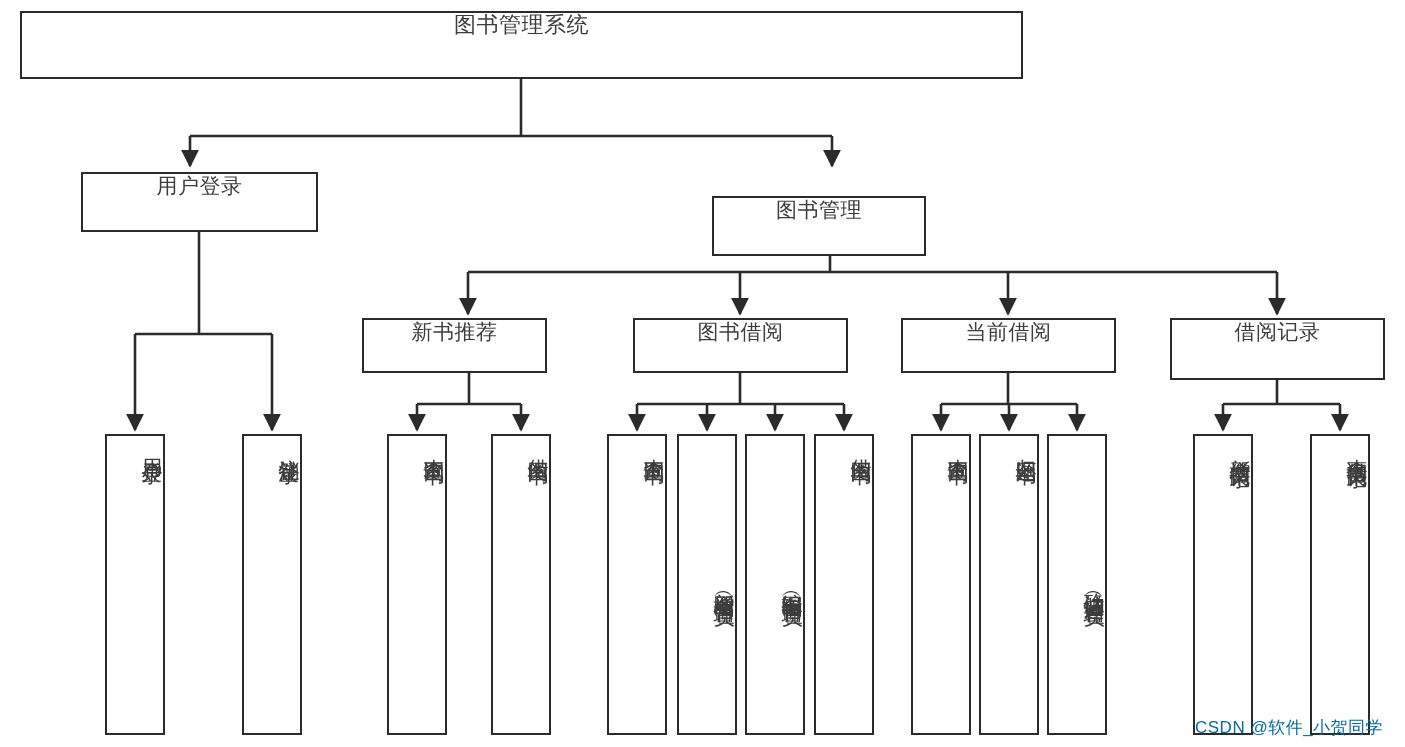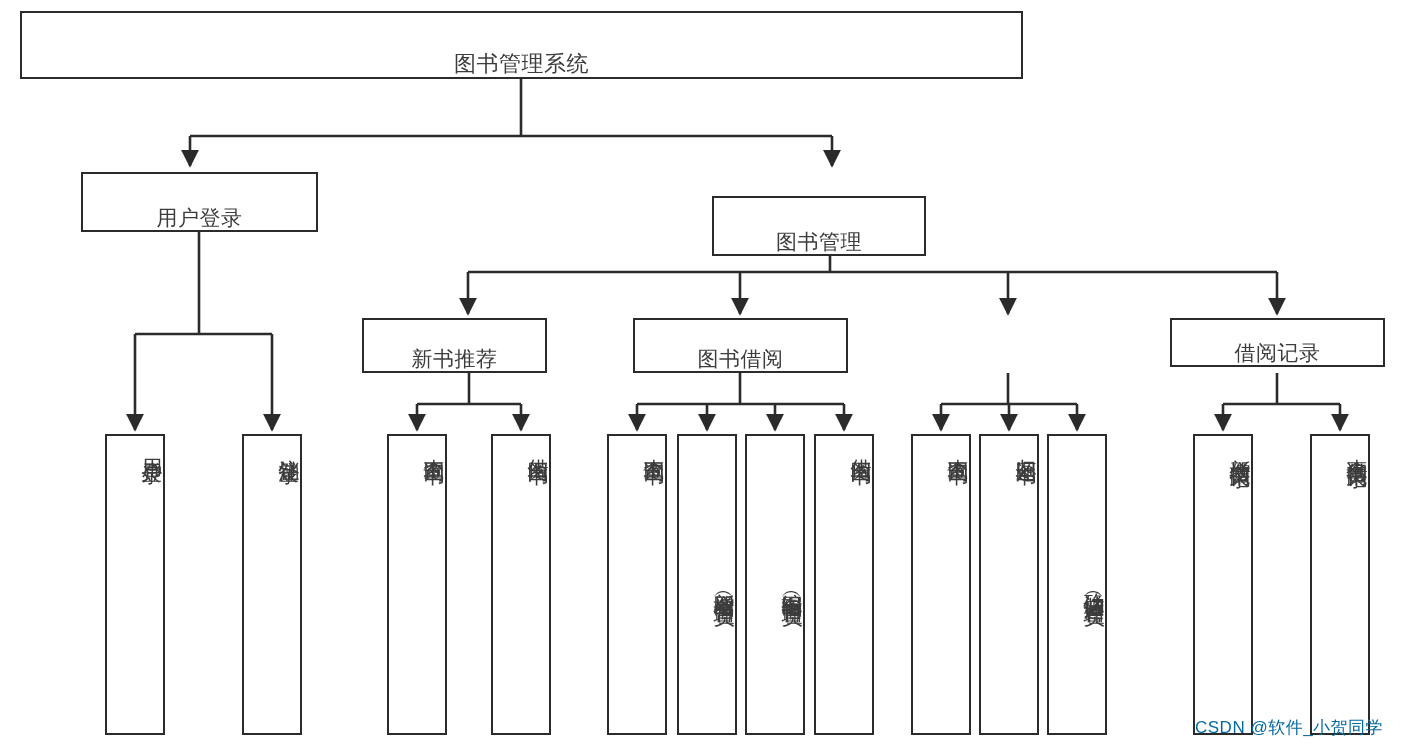--- a/index.html
+++ b/index.html
@@ -24,21 +24,21 @@
     width: 1405px;
     height: 747px;
     pointer-events: none;
   }
   .node {
     position: absolute;
     box-sizing: border-box;
     background: #ffffff;
     border: 2px solid #2b2b2b;
     display: flex;
-    align-items: flex-end;
+    align-items: flex-start;
     justify-content: center;
     color: #3c3c3c;
   }
   .node .label {
     display: block;
     text-align: center;
     line-height: 1.12;
     letter-spacing: 0.5px;
     color: #3c3c3c;
   }
@@ -138,21 +138,24 @@
   <div class="node horiz" style="left:712px; top:172px; width:214px; height:60px;margin-top:24px;">
     <span class="label">图书管理</span>
   </div>
 
   <div class="node horiz" style="left:362px; top:318px; width:185px; height:55px;">
     <span class="label">新书推荐</span>
   </div>
   <div class="node horiz" style="left:633px; top:318px; width:215px; height:55px;">
     <span class="label">图书借阅</span>
   </div>
-  <div class="node horiz" style="left:1170px; top:318px; width:215px; height:49px;">
+  <div class="node horiz" style="left:901px; top:318px; width:215px; height:55px;">
+    <span class="label">当前借阅</span>
+  </div>
+  <div class="node horiz" style="left:1170px; top:318px; width:215px; height:62px;">
     <span class="label">借阅记录</span>
   </div>
 
   <div class="node vert" style="left:105px; top:434px; width:60px; height:301px;">
     <span class="label">用户登录</span>
   </div>
   <div class="node vert" style="left:242px; top:434px; width:60px; height:301px;">
     <span class="label">注销登录</span>
   </div>
 

